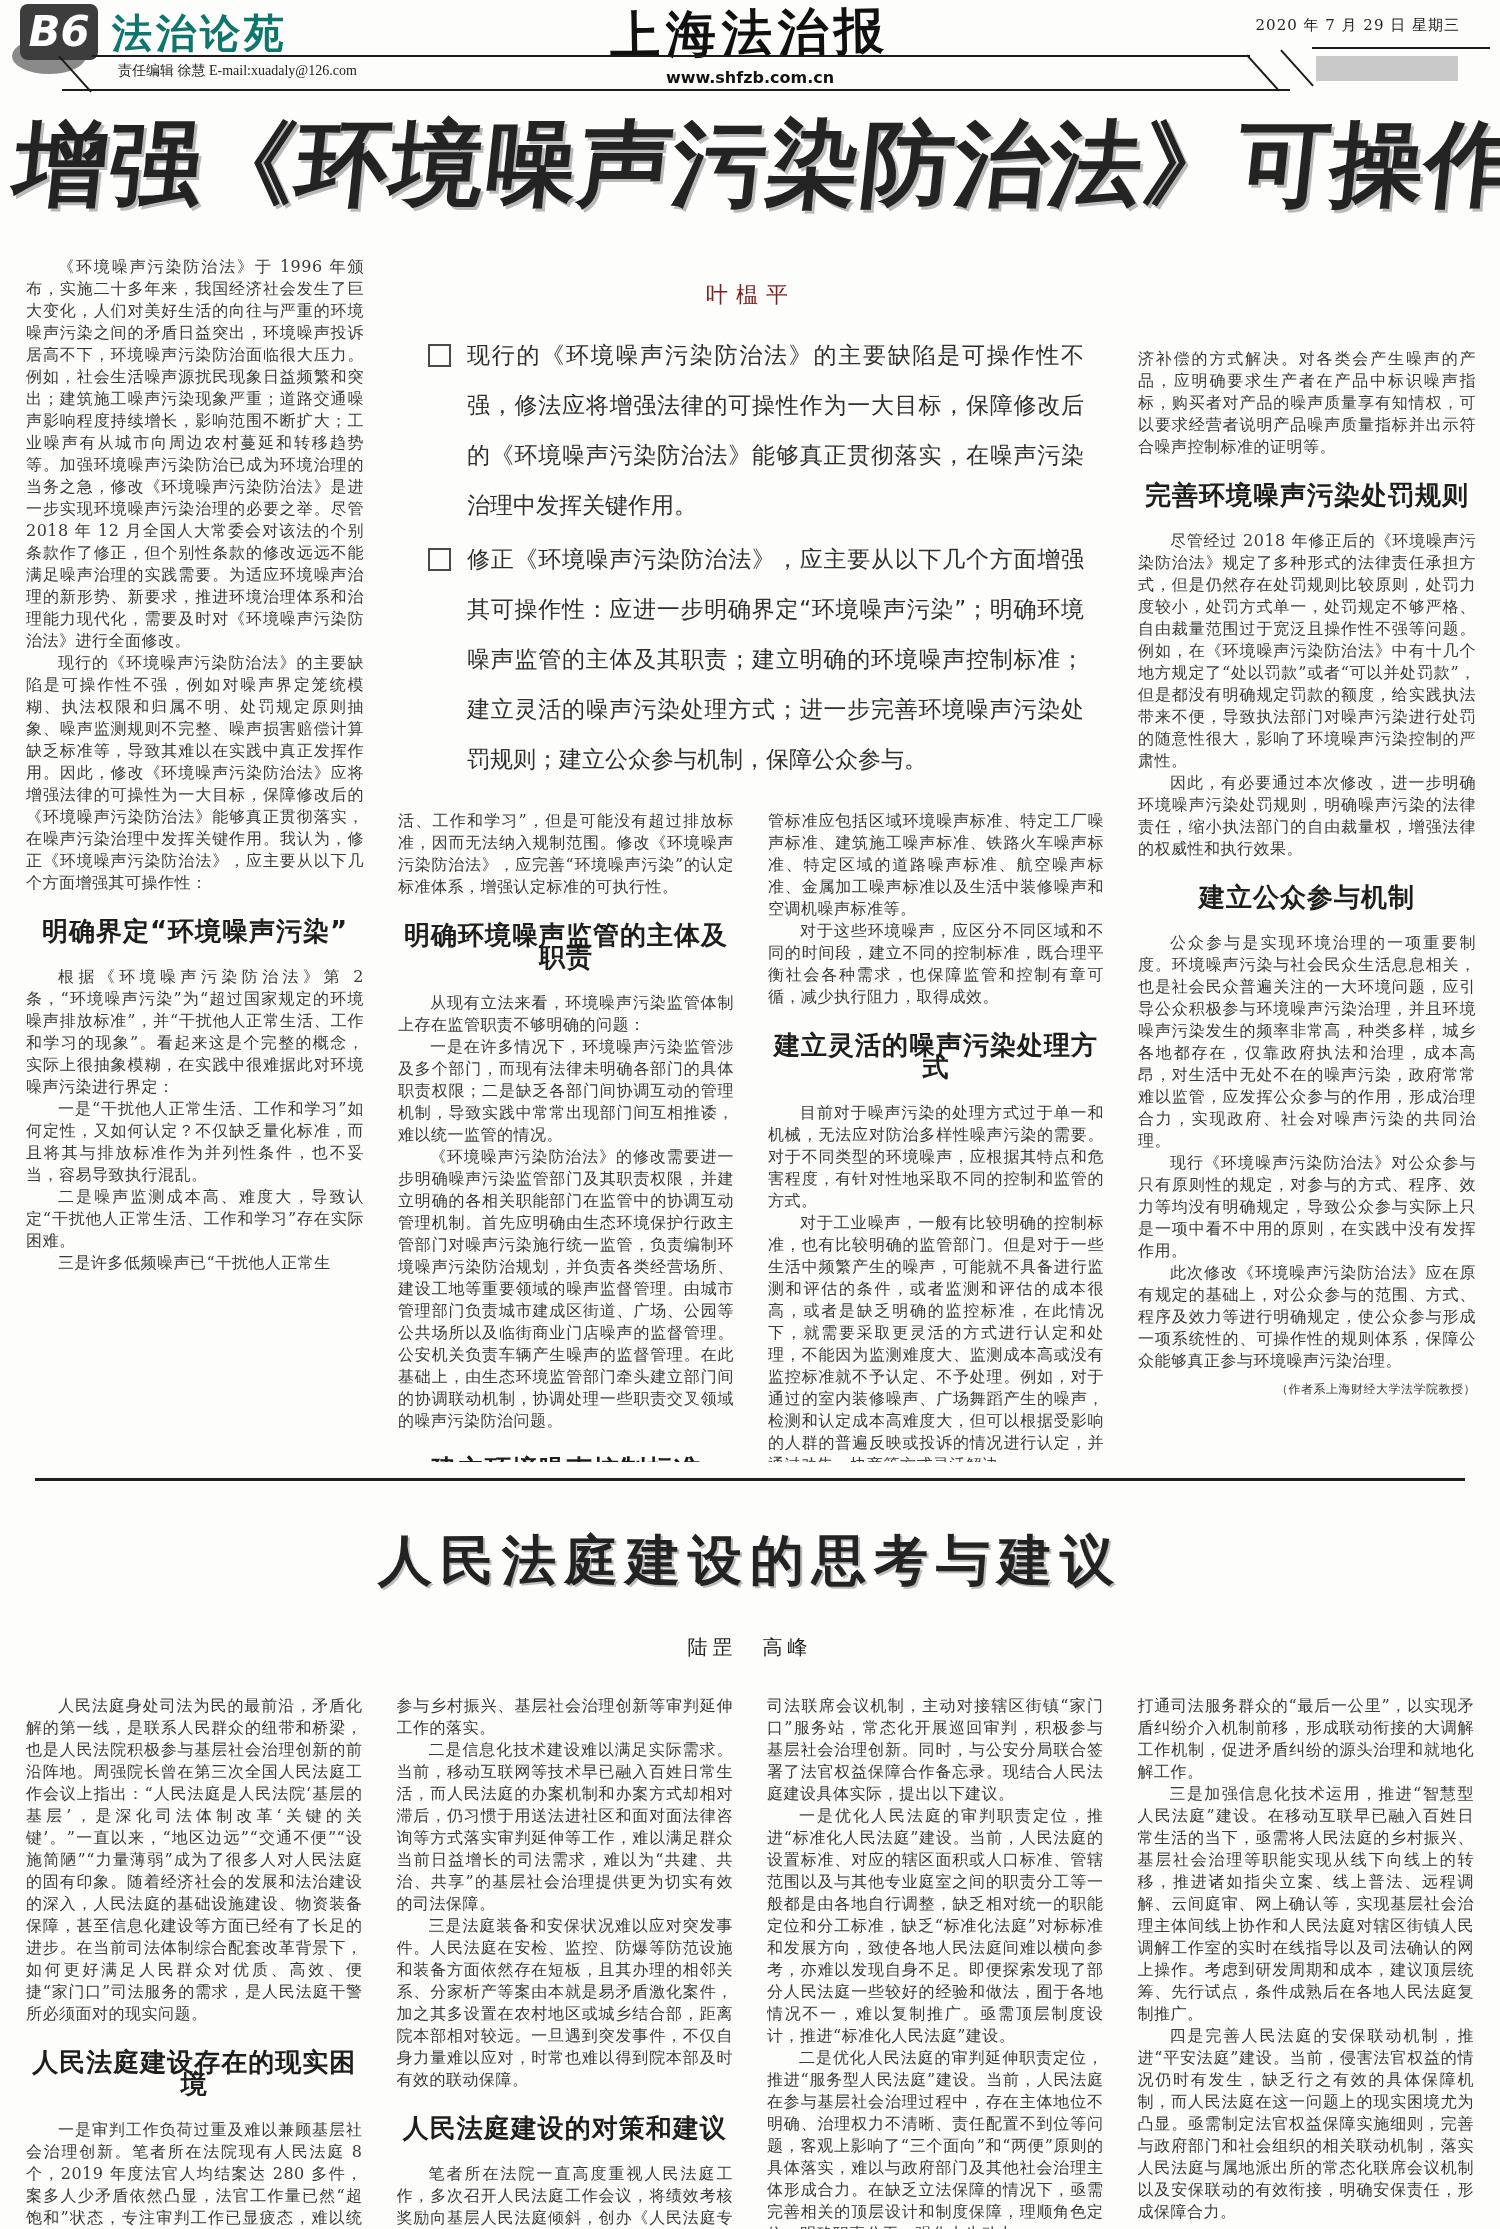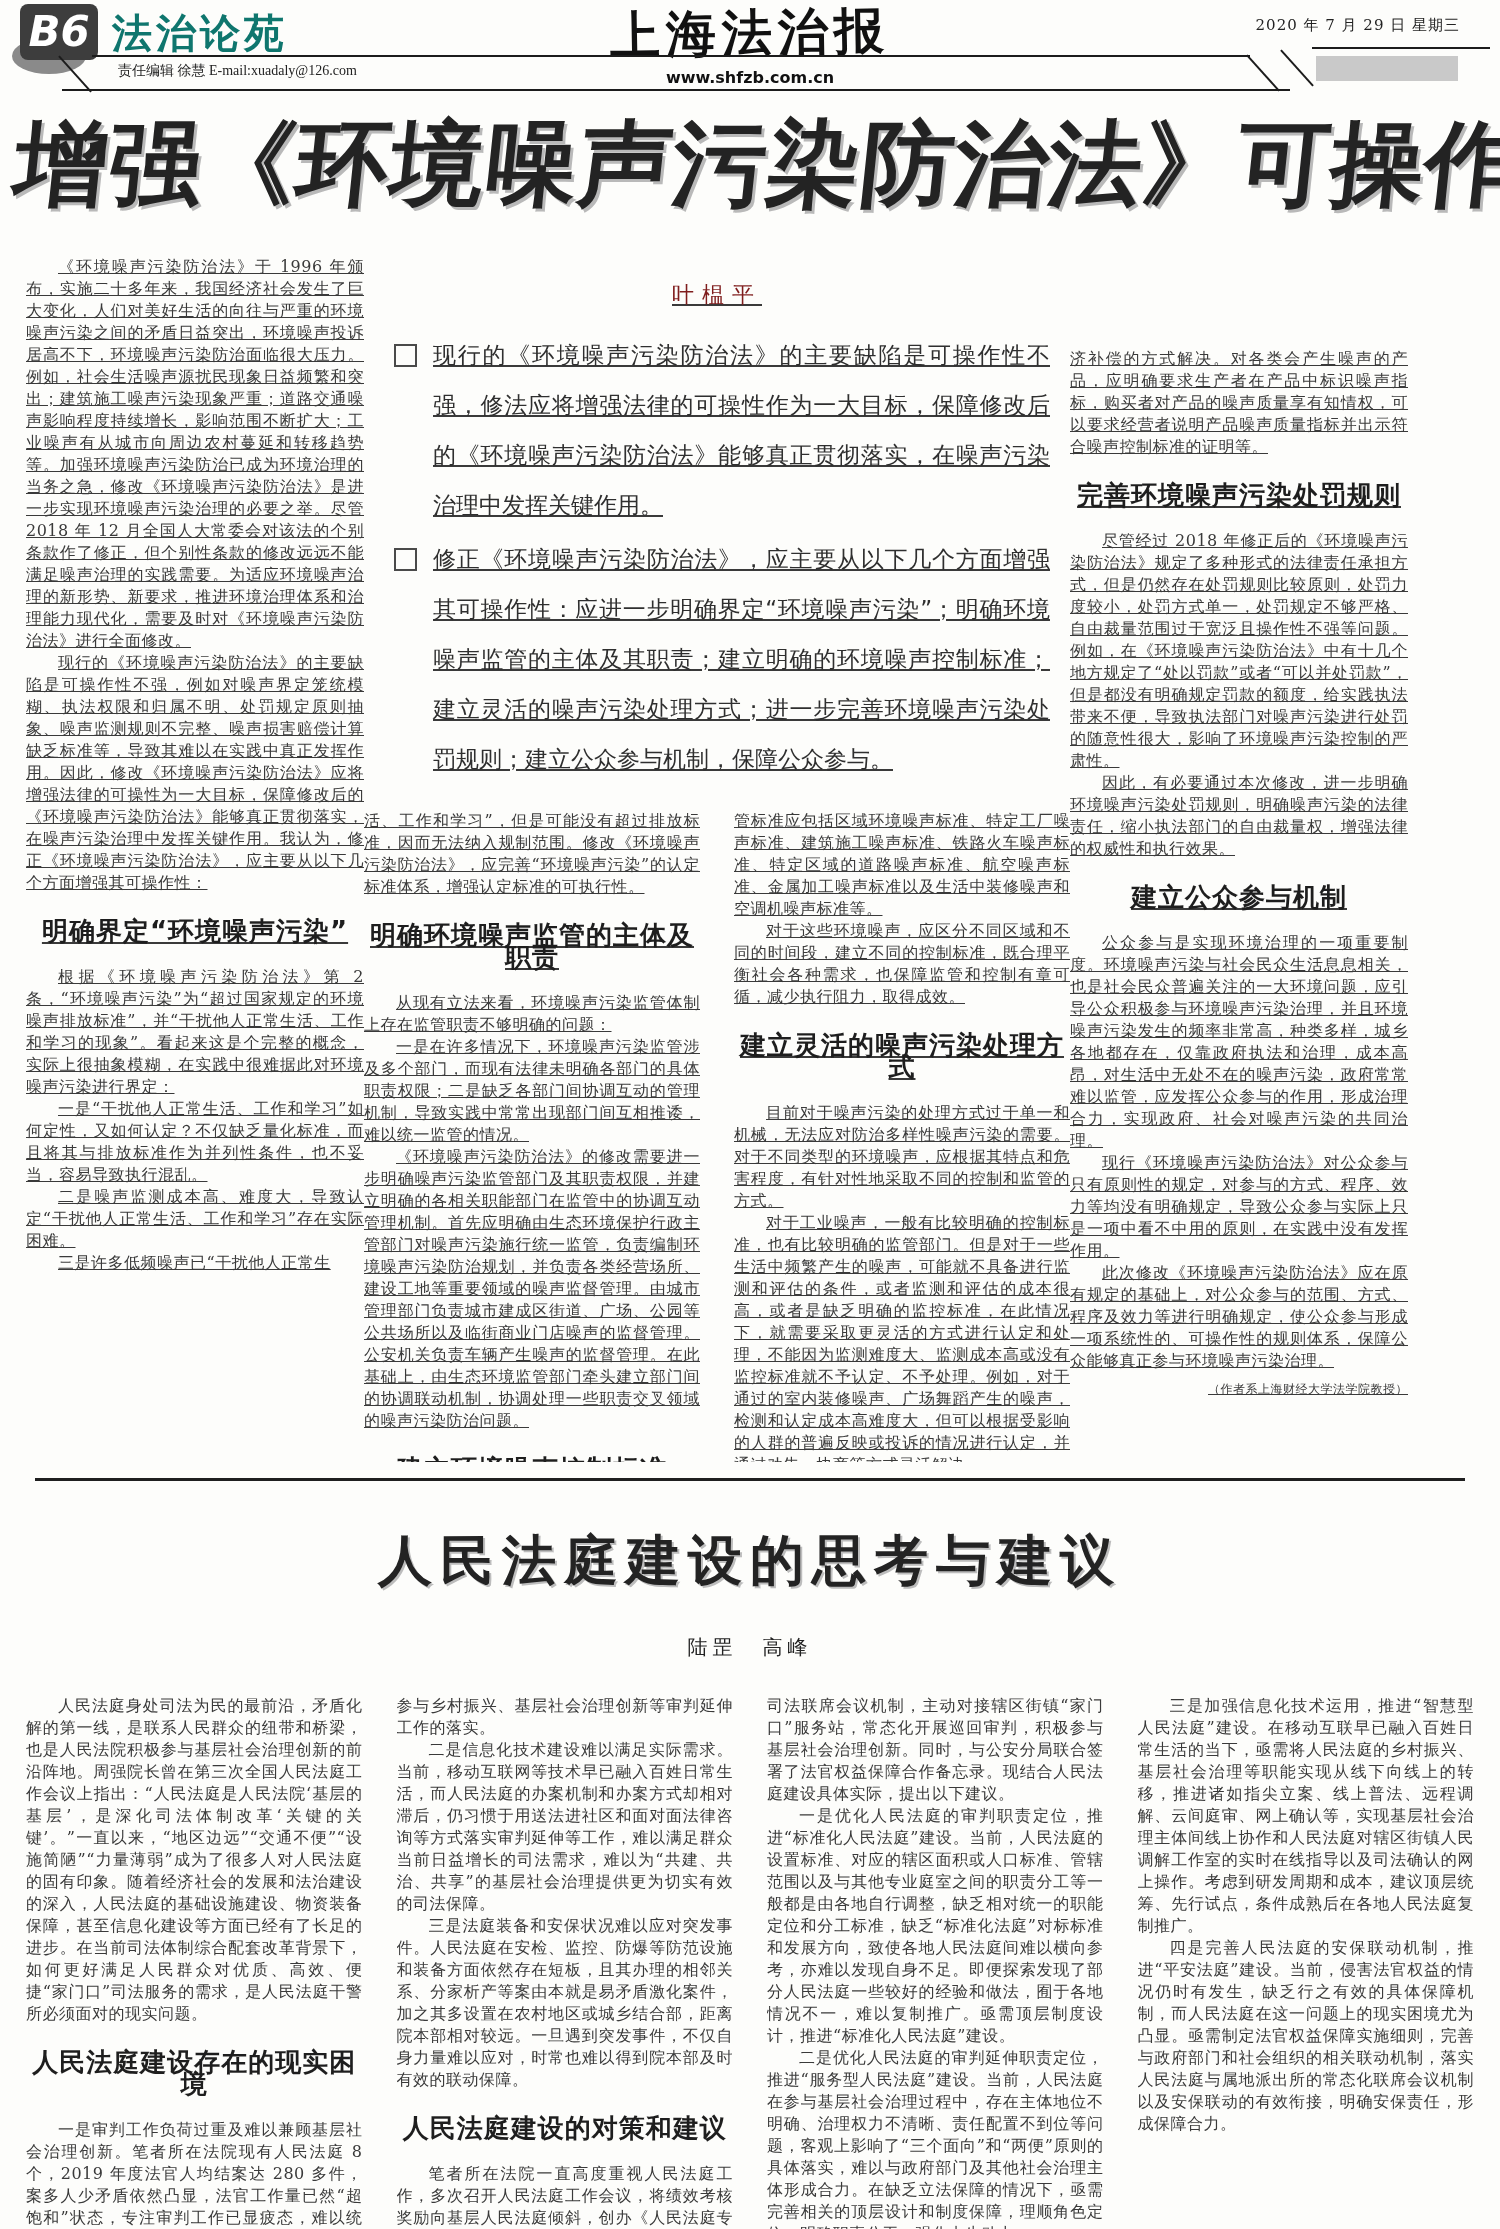--- a/index.html
+++ b/index.html
@@ -32,21 +32,21 @@
   .d2 { left:74px;   top:50px; transform:rotate(-42deg); }
   .d3 { left:1296px; top:44px; transform:rotate(-42deg); }
   .gray-box { position:absolute; left:1316px; top:56px; width:142px; height:25px; background:#c9c9c9; }
   
   .a1-headline {
     margin:102px 15px 0; text-align:center; white-space:nowrap;
     font-family:"DejaVu Sans","Liberation Sans",sans-serif; font-weight:900;
     font-size:93px; color:#232323; letter-spacing:1px;
     transform:skewX(-6deg); text-shadow:3px 3px 0 #b9b9b9;
   }
-  .a1-body { display:flex; padding:0 26px; margin-top:28px; height:1206px; overflow:hidden;text-decoration:underline; }
+  .a1-body { display:flex; gap:34px; padding:0 26px; margin-top:28px; height:1206px; overflow:hidden; }
   .col { text-align:justify; font-size:16px; line-height:22px; letter-spacing:0.5px; overflow:hidden; }
   .a1-c1 { width:338px; flex:none; }
   .a1-mid { width:706px; flex:none; display:flex; flex-direction:column; }
   .a1-c4 { width:338px; flex:none; padding-top:92px; box-sizing:border-box; }
   .a1-author { text-align:center; font-size:22px; letter-spacing:8px; color:#7f1d1d; margin:24px 0 10px; }
   .summary { padding:10px 20px 0 30px; color:#2f2f2f;
              font-family:"DejaVu Sans","Liberation Sans",sans-serif; }
   .bullet { display:flex; font-size:23px; line-height:50px; text-align:justify; }
   .bullet + .bullet { margin-top:4px; }
   .cbox { flex:none; width:19px; height:19px; border:2px solid #4a4a4a; margin:14px 16px 0 0; background:#fdfdfb; }
@@ -166,19 +166,20 @@
       <p class="para">三是法庭装备和安保状况难以应对突发事件。人民法庭在安检、监控、防爆等防范设施和装备方面依然存在短板，且其办理的相邻关系、分家析产等案由本就是易矛盾激化案件，加之其多设置在农村地区或城乡结合部，距离院本部相对较远。一旦遇到突发事件，不仅自身力量难以应对，时常也难以得到院本部及时有效的联动保障。</p>
       <h3 class="colhead">人民法庭建设的对策和建议</h3>
       <p class="para">笔者所在法院一直高度重视人民法庭工作，多次召开人民法庭工作会议，将绩效考核奖励向基层人民法庭倾斜，创办《人民法庭专刊》，建立常态化人民法庭与辖区街镇</p>
     </div>
     <div class="col">
       <p class="para cont">司法联席会议机制，主动对接辖区街镇“家门口”服务站，常态化开展巡回审判，积极参与基层社会治理创新。同时，与公安分局联合签署了法官权益保障合作备忘录。现结合人民法庭建设具体实际，提出以下建议。</p>
       <p class="para">一是优化人民法庭的审判职责定位，推进“标准化人民法庭”建设。当前，人民法庭的设置标准、对应的辖区面积或人口标准、管辖范围以及与其他专业庭室之间的职责分工等一般都是由各地自行调整，缺乏相对统一的职能定位和分工标准，缺乏“标准化法庭”对标标准和发展方向，致使各地人民法庭间难以横向参考，亦难以发现自身不足。即便探索发现了部分人民法庭一些较好的经验和做法，囿于各地情况不一，难以复制推广。亟需顶层制度设计，推进“标准化人民法庭”建设。</p>
       <p class="para">二是优化人民法庭的审判延伸职责定位，推进“服务型人民法庭”建设。当前，人民法庭在参与基层社会治理过程中，存在主体地位不明确、治理权力不清晰、责任配置不到位等问题，客观上影响了“三个面向”和“两便”原则的具体落实，难以与政府部门及其他社会治理主体形成合力。在缺乏立法保障的情况下，亟需完善相关的顶层设计和制度保障，理顺角色定位，明确职责分工，强化内生动力，</p>
     </div>
     <div class="col">
+      <p class="para cont">打通司法服务群众的“最后一公里”，以实现矛盾纠纷介入机制前移，形成联动衔接的大调解工作机制，促进矛盾纠纷的源头治理和就地化解工作。</p>
       <p class="para">三是加强信息化技术运用，推进“智慧型人民法庭”建设。在移动互联早已融入百姓日常生活的当下，亟需将人民法庭的乡村振兴、基层社会治理等职能实现从线下向线上的转移，推进诸如指尖立案、线上普法、远程调解、云间庭审、网上确认等，实现基层社会治理主体间线上协作和人民法庭对辖区街镇人民调解工作室的实时在线指导以及司法确认的网上操作。考虑到研发周期和成本，建议顶层统筹、先行试点，条件成熟后在各地人民法庭复制推广。</p>
       <p class="para">四是完善人民法庭的安保联动机制，推进“平安法庭”建设。当前，侵害法官权益的情况仍时有发生，缺乏行之有效的具体保障机制，而人民法庭在这一问题上的现实困境尤为凸显。亟需制定法官权益保障实施细则，完善与政府部门和社会组织的相关联动机制，落实人民法庭与属地派出所的常态化联席会议机制以及安保联动的有效衔接，明确安保责任，形成保障合力。</p>
 
     </div>
   </div>
 
 </div>
 
 </body></html>

